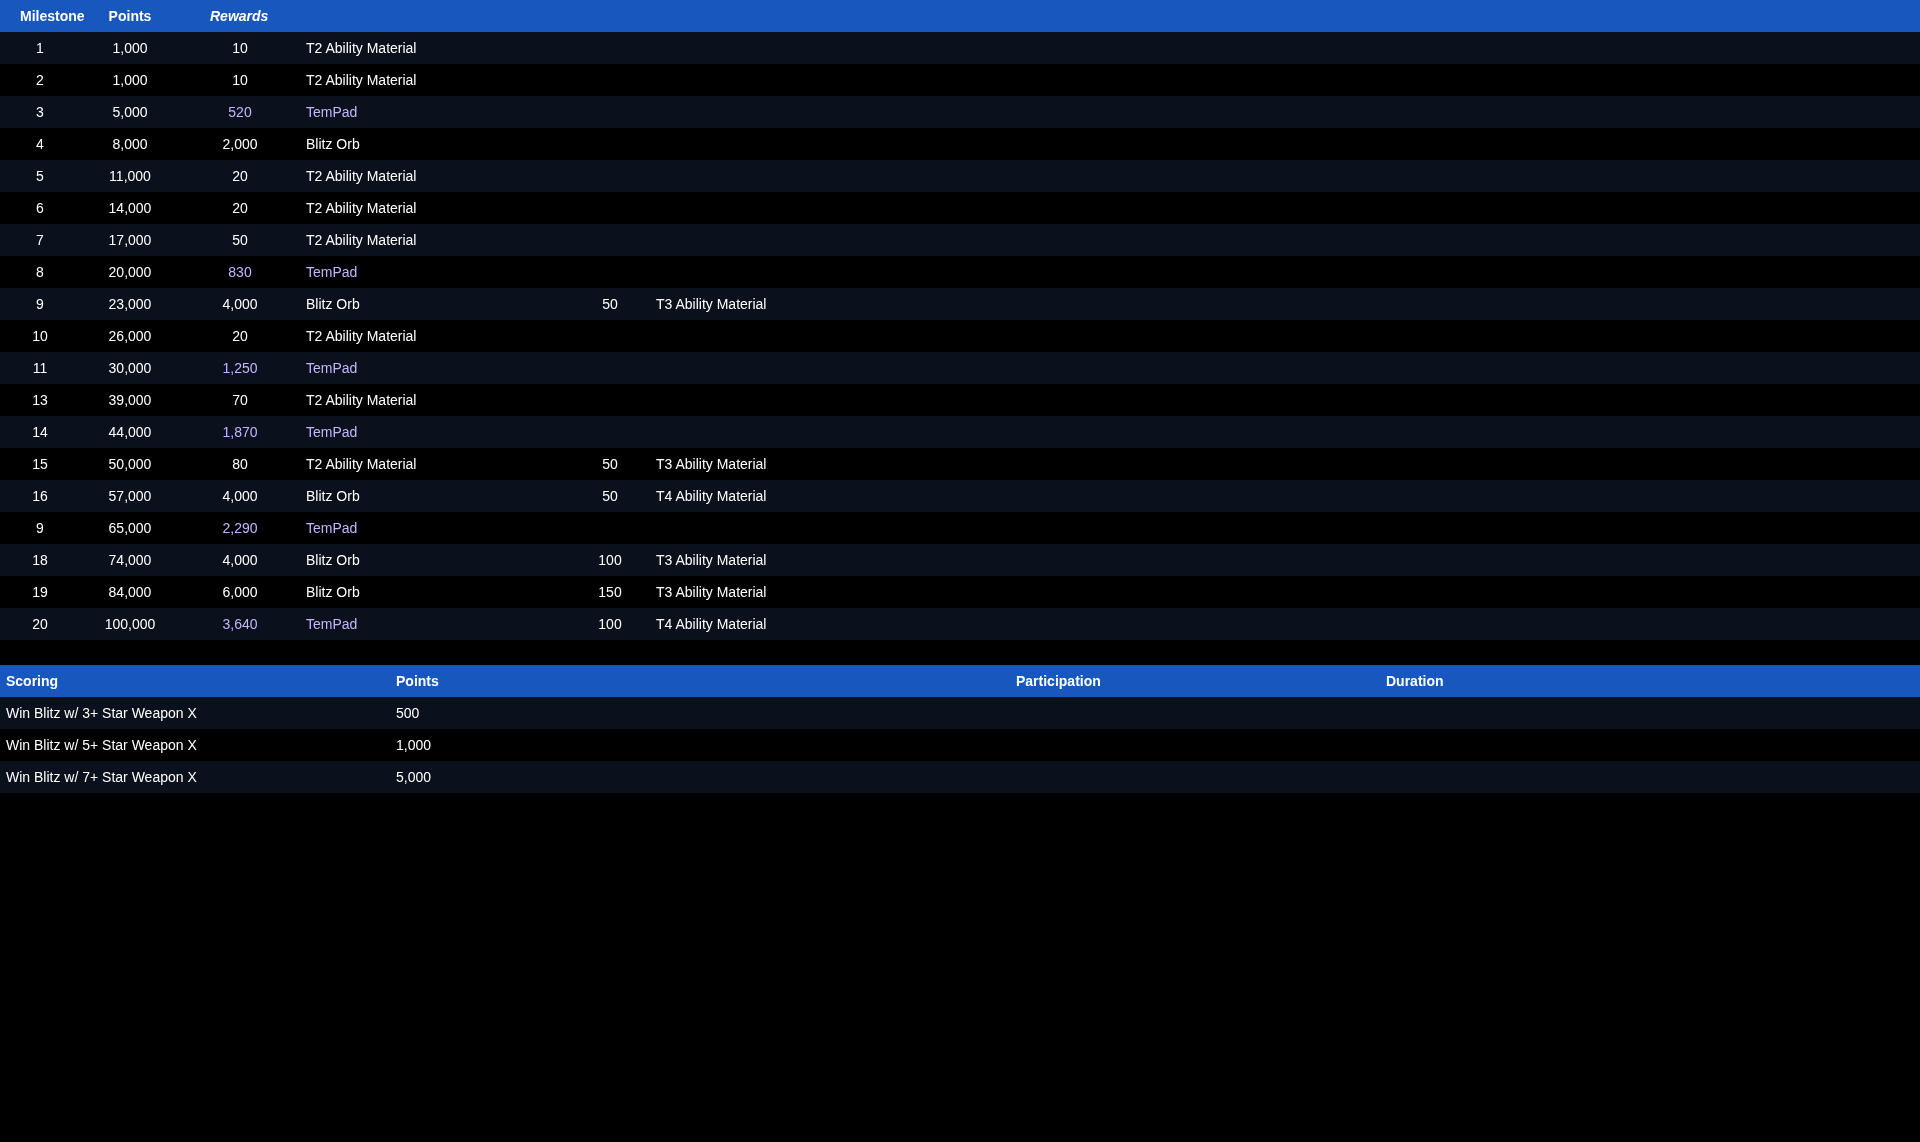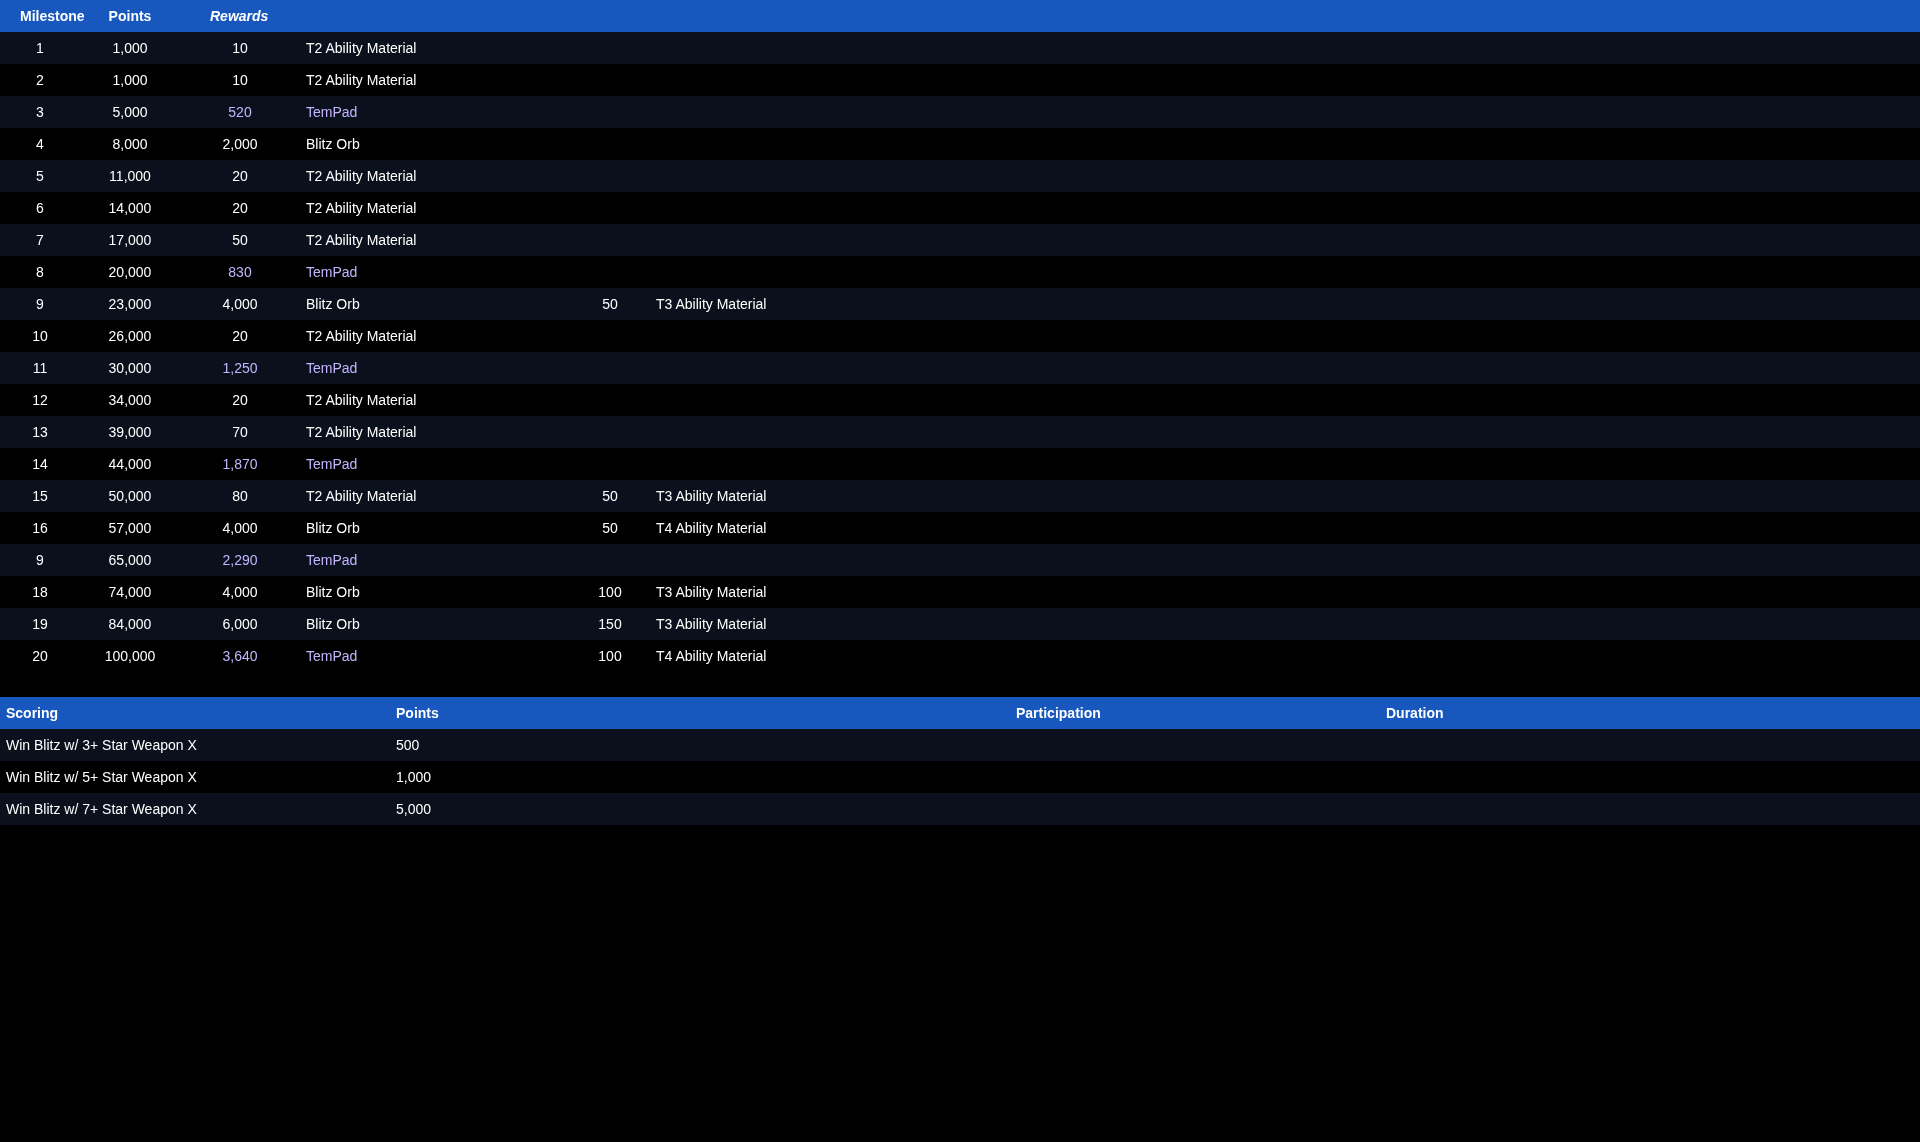--- a/index.html
+++ b/index.html
@@ -179,28 +179,20 @@
       </tr>
       <tr>
         <td>11</td>
         <td>30,000</td>
         <td class="gold">1,250</td>
         <td class="gold">TemPad</td>
         <td></td>
         <td></td>
       </tr>
       <tr>
-        <td>12</td>
-        <td>34,000</td>
-        <td>20</td>
-        <td>T2 Ability Material</td>
-        <td></td>
-        <td></td>
-      </tr>
-      <tr>
         <td>13</td>
         <td>39,000</td>
         <td>70</td>
         <td>T2 Ability Material</td>
         <td></td>
         <td></td>
       </tr>
       <tr>
         <td>14</td>
         <td>44,000</td>

